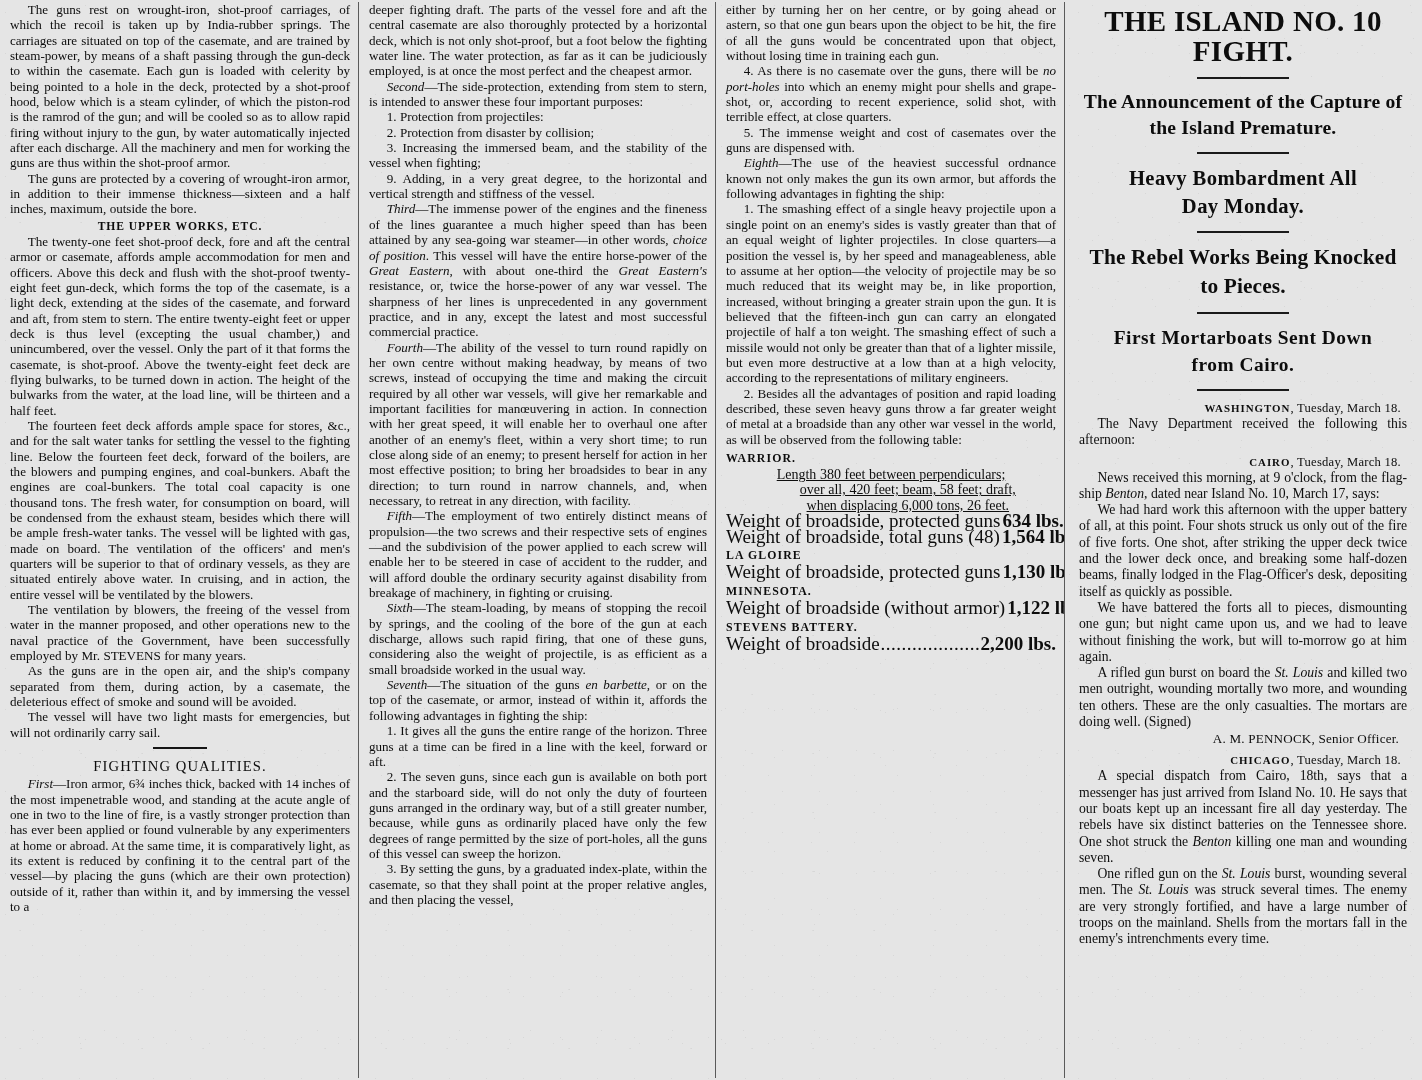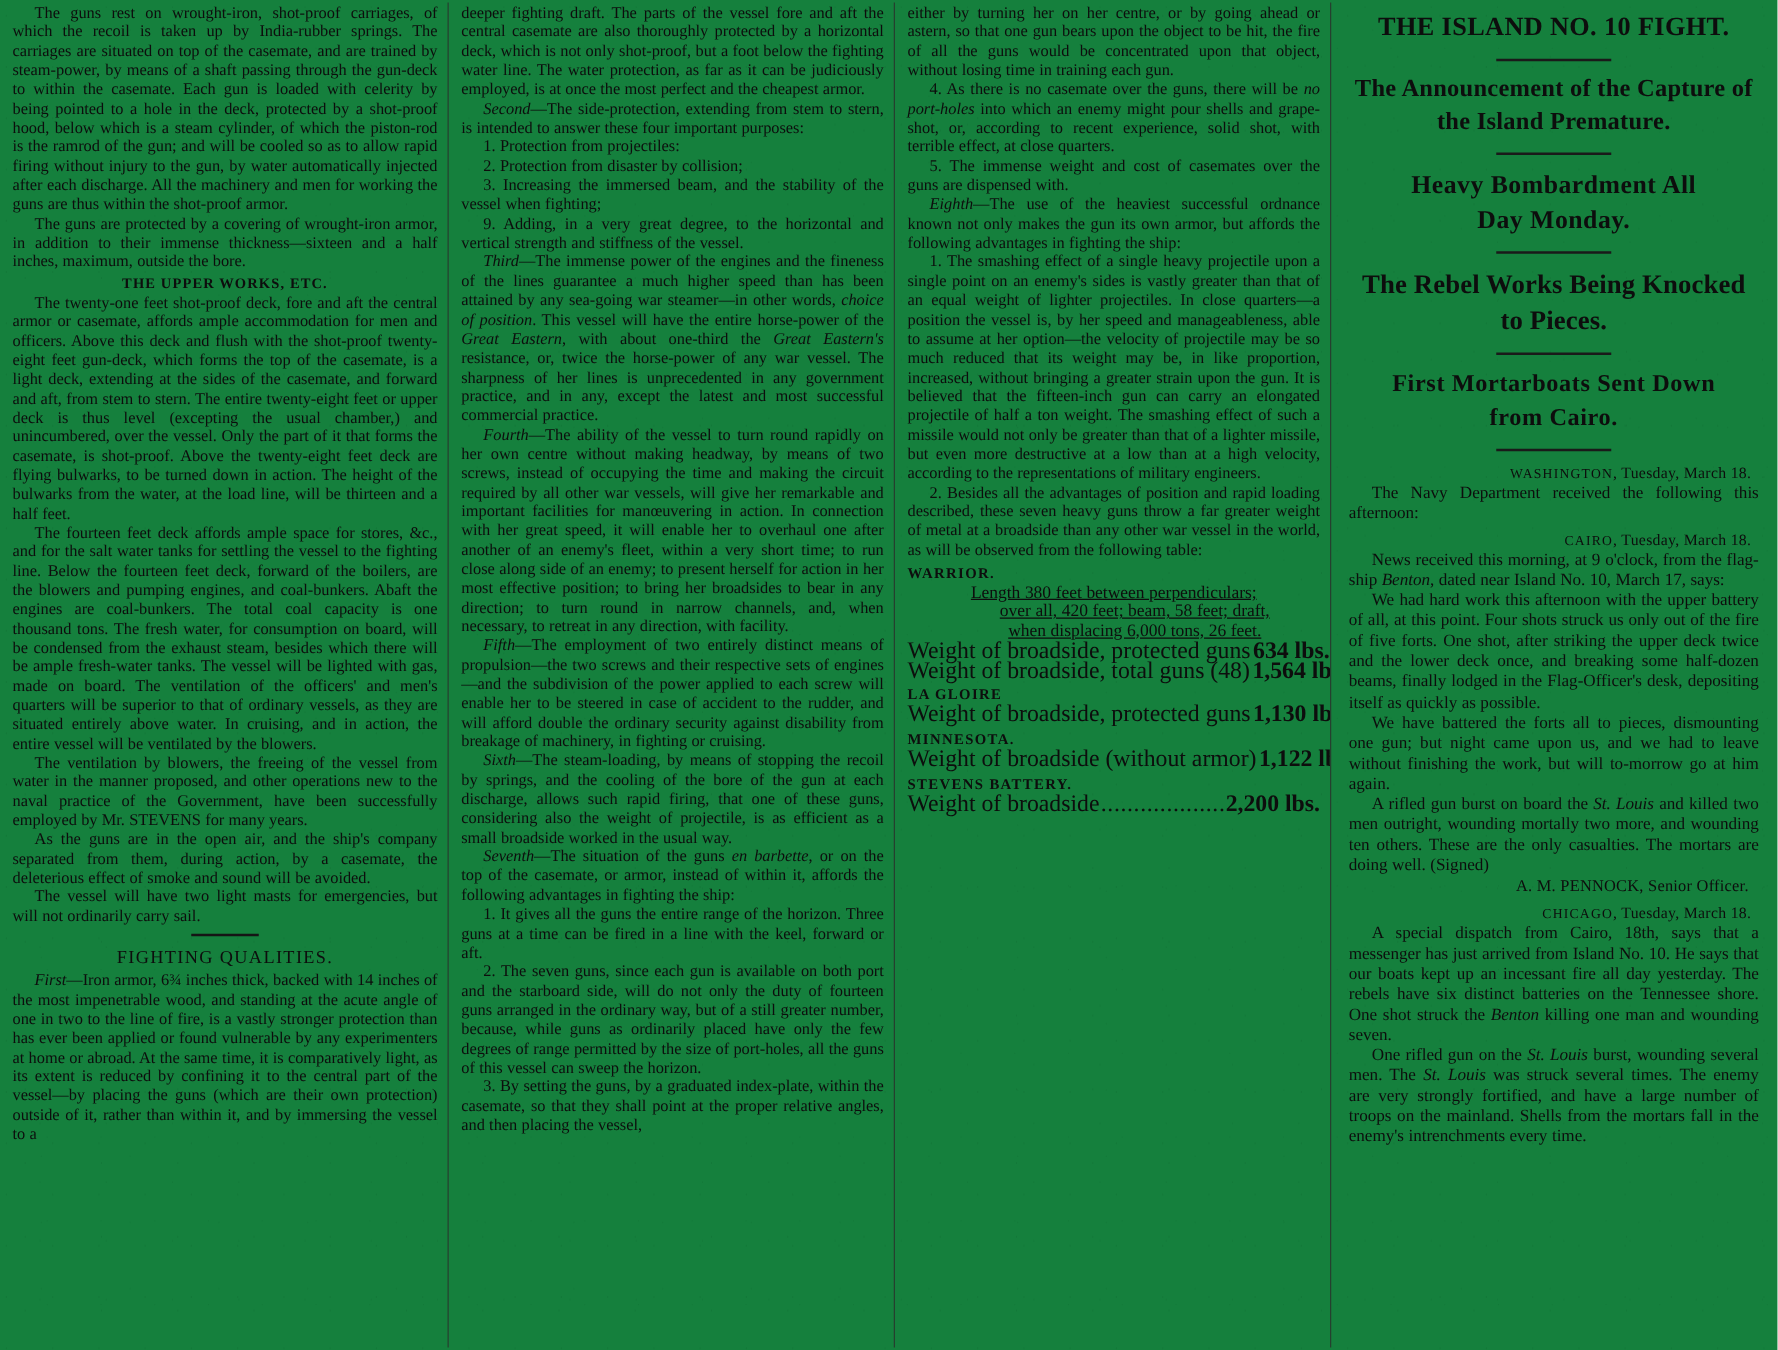--- a/index.html
+++ b/index.html
@@ -8,21 +8,21 @@
   }
   body {
     width: 1422px; height: 1080px;
     font-family: "Liberation Serif", "DejaVu Serif", serif;
     color: #0d0d0d;
     overflow: hidden;
   }
   .page {
     position: relative;
     width: 1422px; height: 1080px;
-    background: #15803d;
+    background: #e5e5e5;
     display: flex;
     box-sizing: border-box;
   }
   
   .col {
     box-sizing: border-box;
     position: relative;
     overflow: hidden;
     padding: 2px 8px 0 10px;
   }
@@ -111,21 +111,21 @@
     white-space: nowrap;
     letter-spacing: .5px;
     margin: 0 1px;
   }
   .tbl-row .val { flex: 0 0 auto; font-weight: 700; }
 
   
   .deck { padding-top: 2px; }
   .hl1 {
     font-family: "Liberation Serif", serif;
-    font-size: 21px;
+    font-size: 29px;
     font-weight: 700;
     letter-spacing: .3px;
     text-align: center;
     line-height: 30px;
     margin: 2px 0 0 0;
     text-indent: 0;
   }
   .hl2 {
     font-family: "Liberation Serif", serif;
     font-size: 19.6px;
@@ -175,21 +175,21 @@
     text-align: right;
     font-size: 12.6px;
     letter-spacing: .25px;
     text-indent: 0;
     margin: 6px 0 0 0;
     padding-right: 6px;
   }
   .dateline .place {
     font-size: 10.9px;
     letter-spacing: 1px;
-    font-weight: 400;
+    font-weight: 700;
   }
   .signature {
     text-align: right;
     font-size: 13.1px;
     text-indent: 0;
     margin: 1px 0 0 0;
     padding-right: 8px;
     letter-spacing: .2px;
   }
   .c4 p { font-size: 13.7px; line-height: 16.3px; }

